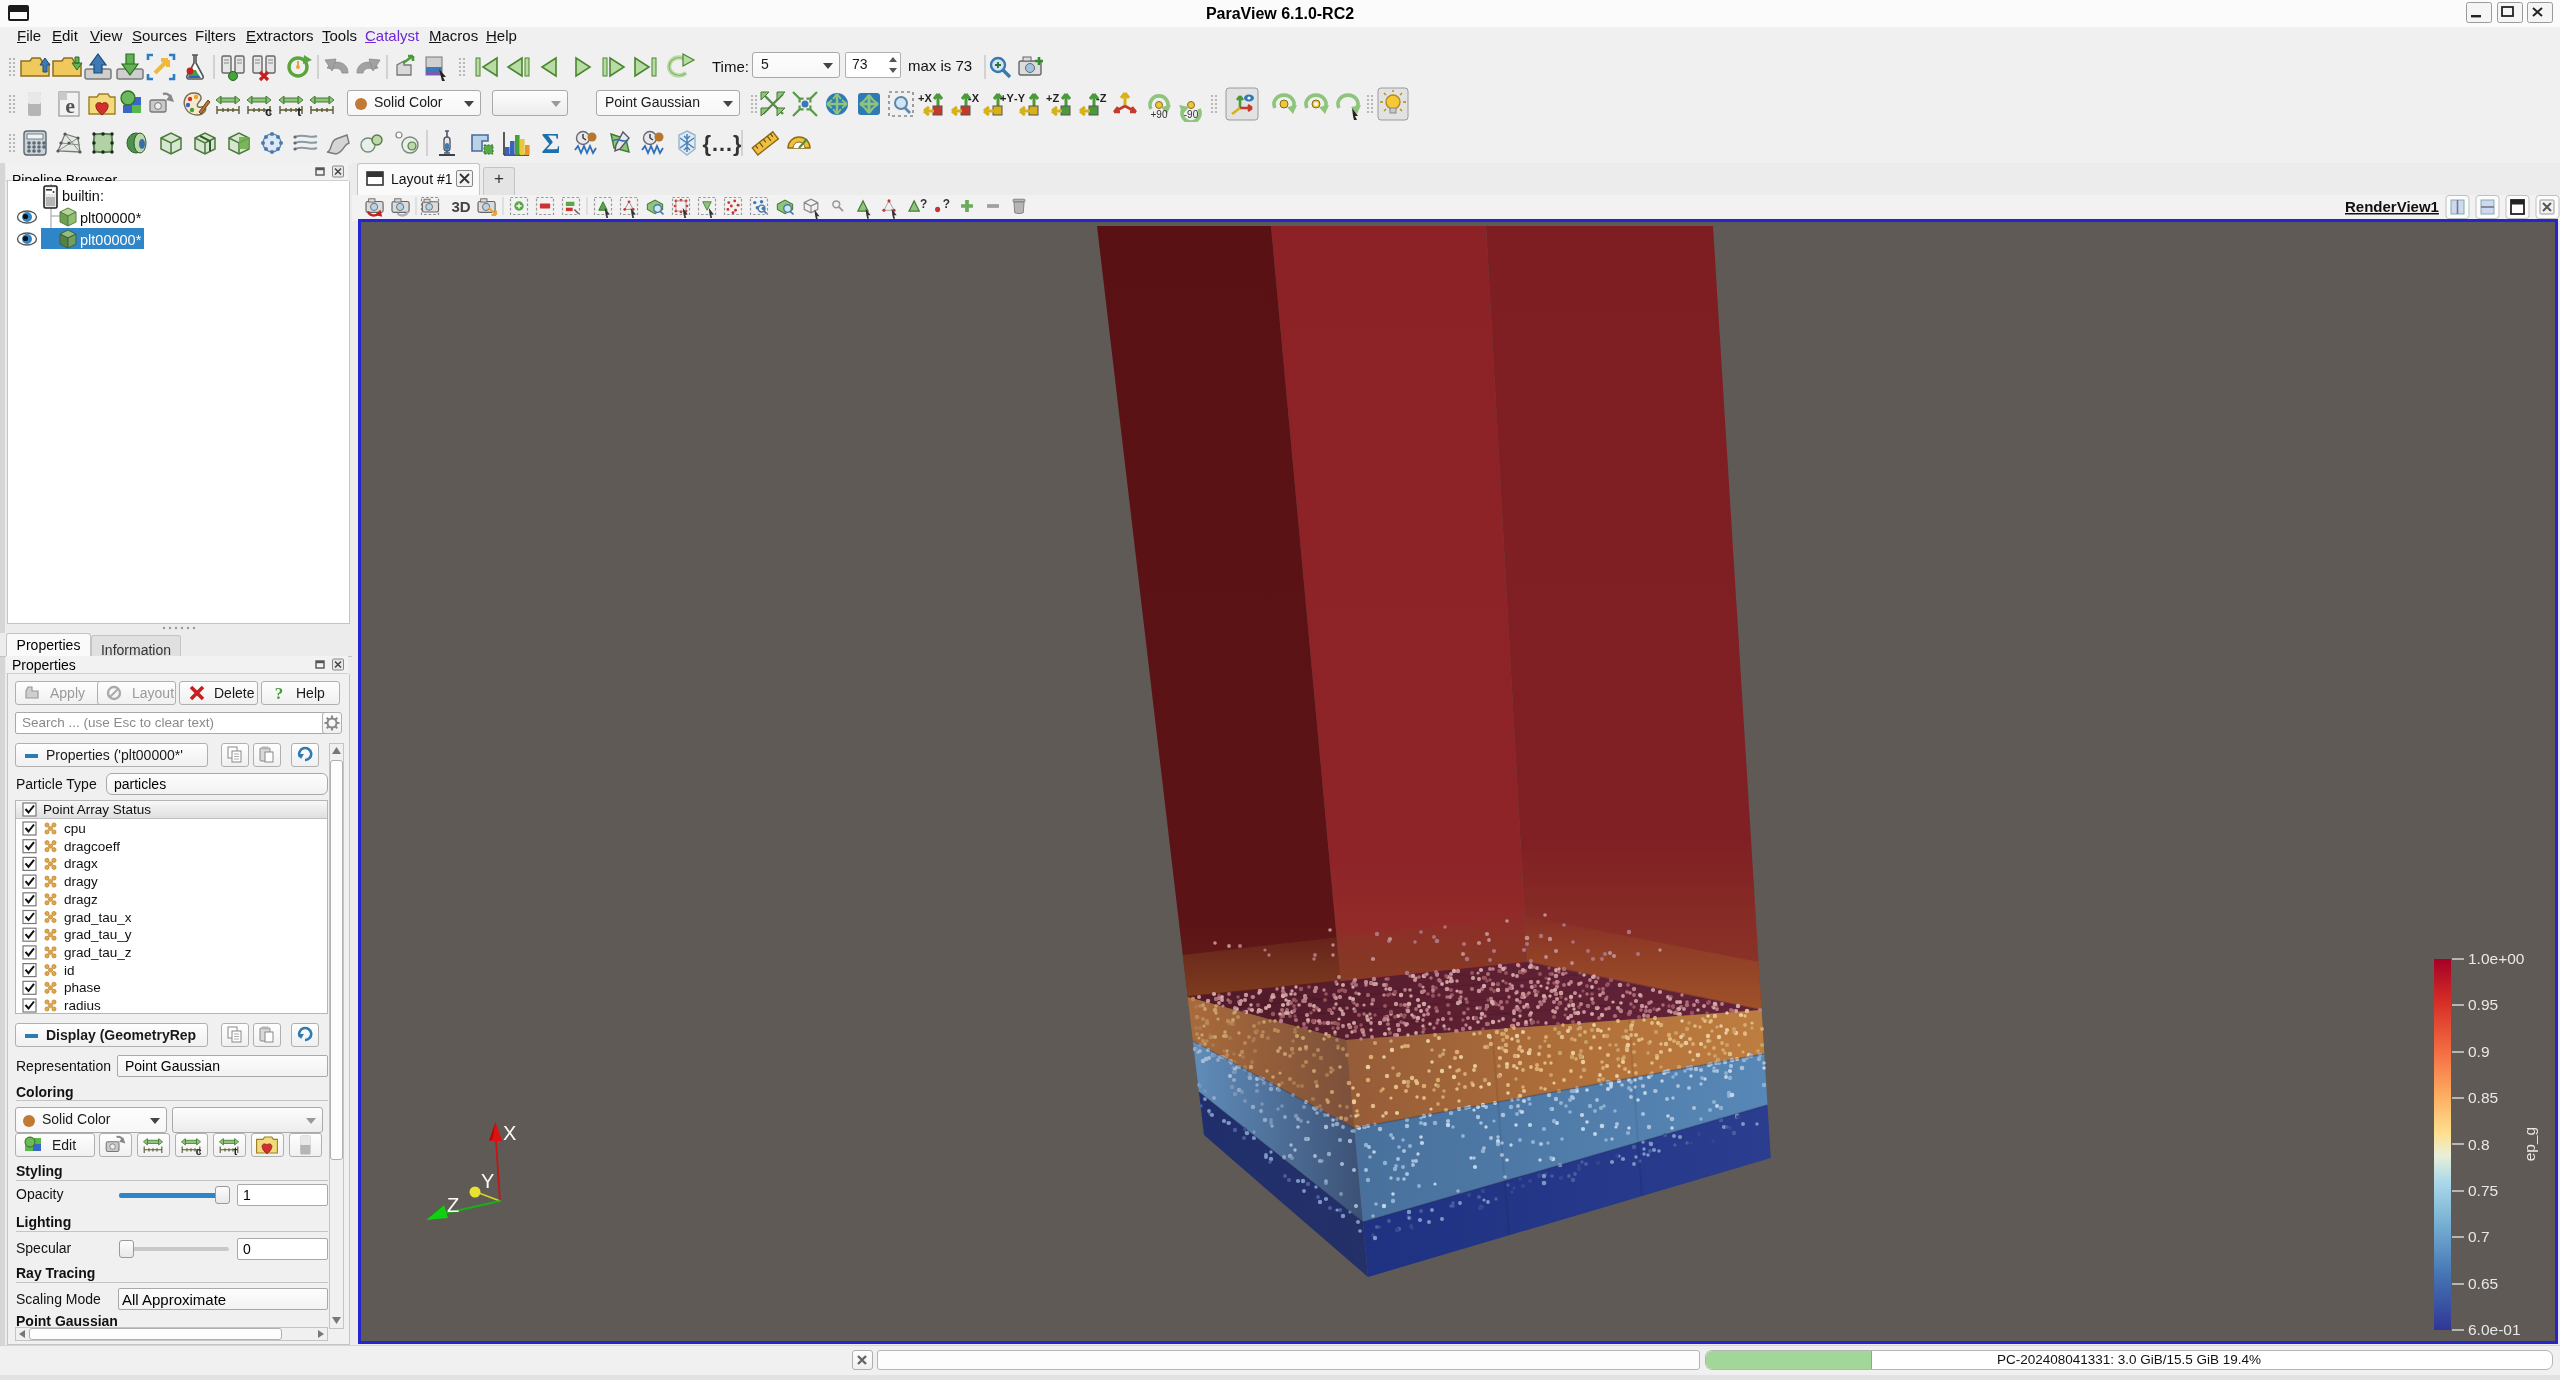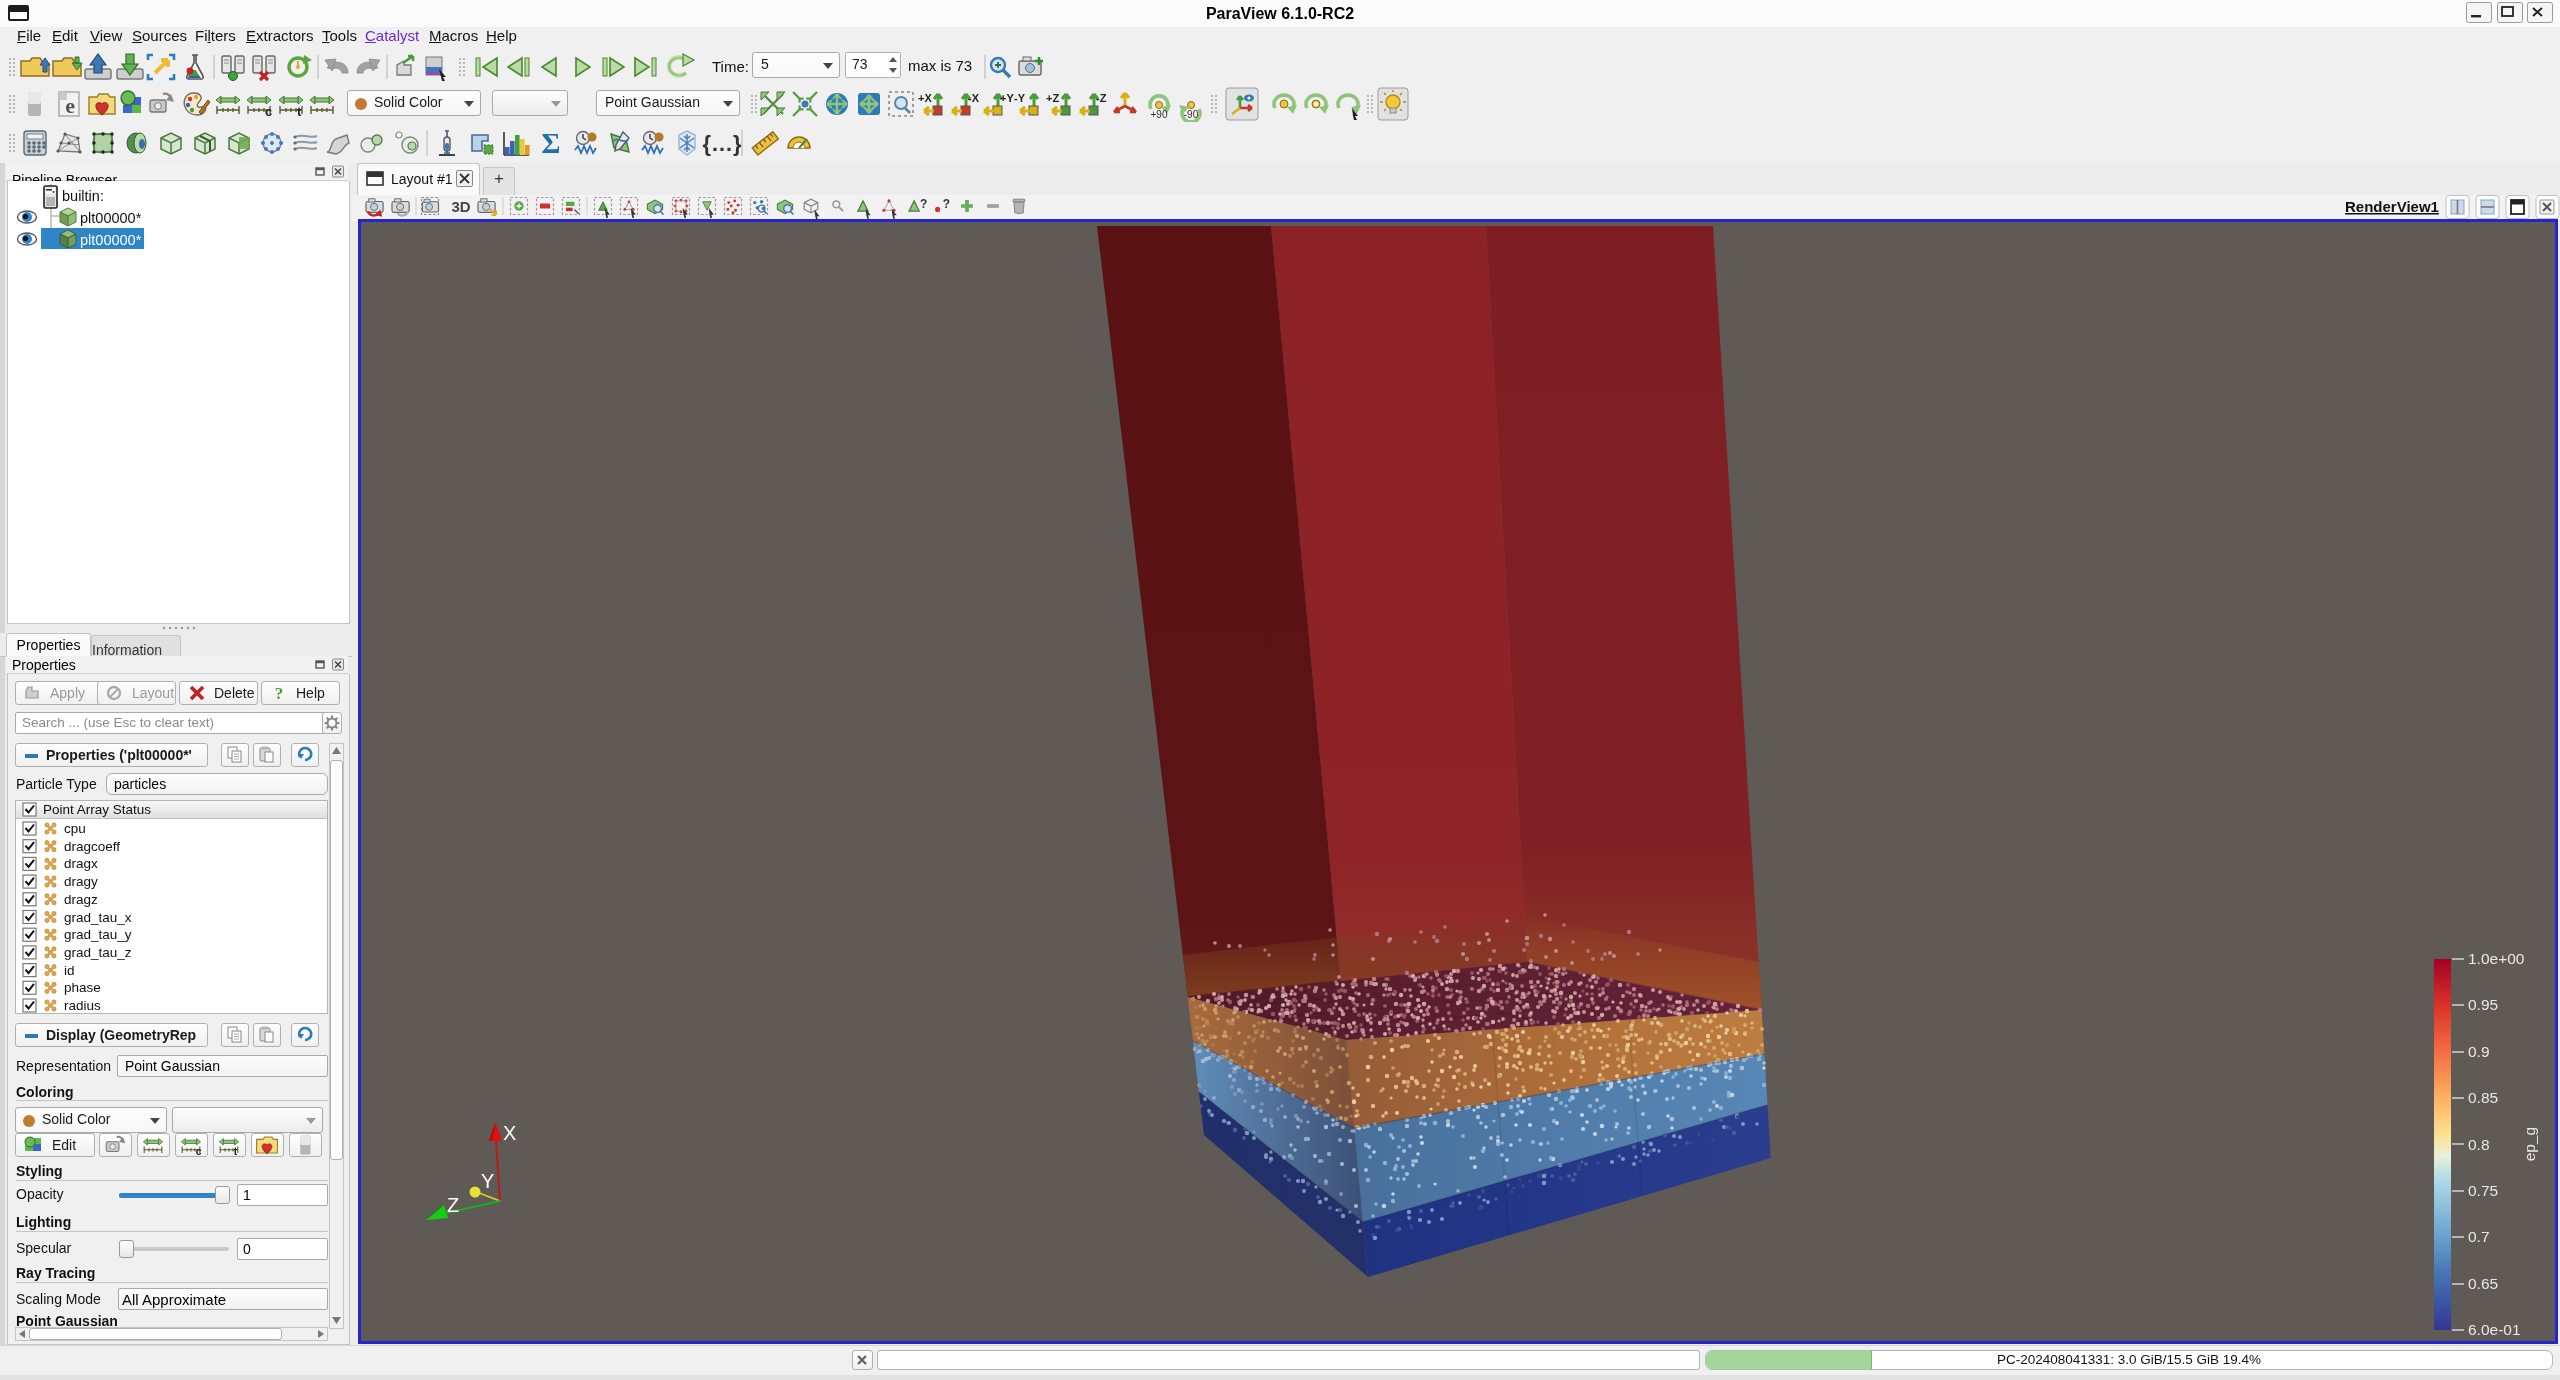--- a/index.html
+++ b/index.html
@@ -615,21 +615,21 @@
 <svg class="abs" style="left:160px;top:624px" width="40" height="8" viewBox="0 0 40 8">
     <circle cx="4" cy="4" r="1.2" fill="#999"></circle>
     <circle cx="10" cy="4" r="1.2" fill="#999"></circle>
     <circle cx="16" cy="4" r="1.2" fill="#999"></circle>
     <circle cx="22" cy="4" r="1.2" fill="#999"></circle>
     <circle cx="28" cy="4" r="1.2" fill="#999"></circle>
     <circle cx="34" cy="4" r="1.2" fill="#999"></circle>
   </svg>
 <div class="abs" style="left:0px;top:633px;width:352px;height:23px;background:#ececec;border-bottom:1px solid #c4c4c4"></div>
 <div class="abs" style="left:6px;top:633px;width:85px;height:23px;background:#fafafa;border:1px solid #c4c4c4;border-bottom:none;border-radius:3px 3px 0 0;box-sizing:border-box;text-align:center;font-size:14px;padding-top:3px">Properties</div>
-<div class="abs" style="left:91px;top:635px;width:90px;height:21px;background:#e0e0e0;border:1px solid #c4c4c4;border-bottom:none;border-radius:3px 3px 0 0;box-sizing:border-box;text-align:left;font-size:14px;padding-top:6px;color:#333">Information</div>
+<div class="abs" style="left:91px;top:635px;width:90px;height:21px;background:#e0e0e0;border:1px solid #c4c4c4;border-bottom:none;border-radius:3px 3px 0 0;box-sizing:border-box;text-align:center;font-size:14px;padding-top:6px;color:#333">Information</div>
 <div class="abs" style="left:6px;top:656px;width:342px;height:17px;background:#f2f2f2;border-bottom:1px solid #cfcfcf"></div>
 <div class="dockttl" style="left:12px;top:657px">Properties</div>
 <svg class="abs" style="left:313px;top:657px" width="14" height="15" viewBox="0 0 14 15">
     <rect x="3" y="4" width="8" height="7" fill="none" stroke="#555" stroke-width="1.4"></rect>
     <rect x="3" y="4" width="8" height="2.2" fill="#555"></rect>
   </svg>
 <svg class="abs" style="left:331px;top:657px" width="14" height="15" viewBox="0 0 14 15">
     <rect x="1.5" y="2" width="11" height="11" rx="1" fill="#e8e8e8" stroke="#888"></rect>
     <path d="M4,4.5 L10,10.5 M10,4.5 L4,10.5" stroke="#444" stroke-width="1.5"></path>
   </svg>
@@ -676,21 +676,21 @@
     <rect x="7" y="1.5" width="2" height="3" fill="#888" transform="rotate(0 8 9)"></rect>
     <rect x="7" y="1.5" width="2" height="3" fill="#888" transform="rotate(45 8 9)"></rect>
     <rect x="7" y="1.5" width="2" height="3" fill="#888" transform="rotate(90 8 9)"></rect>
     <rect x="7" y="1.5" width="2" height="3" fill="#888" transform="rotate(135 8 9)"></rect>
     <rect x="7" y="1.5" width="2" height="3" fill="#888" transform="rotate(180 8 9)"></rect>
     <rect x="7" y="1.5" width="2" height="3" fill="#888" transform="rotate(225 8 9)"></rect>
     <rect x="7" y="1.5" width="2" height="3" fill="#888" transform="rotate(270 8 9)"></rect>
     <rect x="7" y="1.5" width="2" height="3" fill="#888" transform="rotate(315 8 9)"></rect>
   </svg>
 <div class="btn" style="left:15px;top:743px;width:193px;height:24px">
-    <span style="position:absolute;left:30px;top:3px;font-weight:bold">Properties ('plt00000*'</span>
+    <span style="position:absolute;left:30px;top:3px;font-weight:normal">Properties ('plt00000*'</span>
     <span style="position:absolute;left:9px;top:10px;width:13px;height:4px;background:#2e7ab5"></span>
   </div>
 <div class="btn" style="left:221px;top:743px;width:28px;height:24px"></div>
 <div class="btn" style="left:253px;top:743px;width:28px;height:24px"></div>
 <div class="btn" style="left:291px;top:743px;width:28px;height:24px"></div>
 <svg class="abs" style="left:226px;top:746px" width="18" height="18" viewBox="0 0 18 18">
     <rect x="2" y="1" width="9" height="11" fill="#fff" stroke="#888"></rect>
     <rect x="6" y="5" width="9" height="11" fill="#fff" stroke="#888"></rect>
     <path d="M8,8 L13,8 M8,10.5 L13,10.5 M8,13 L13,13" stroke="#aaa"></path>
   </svg>

